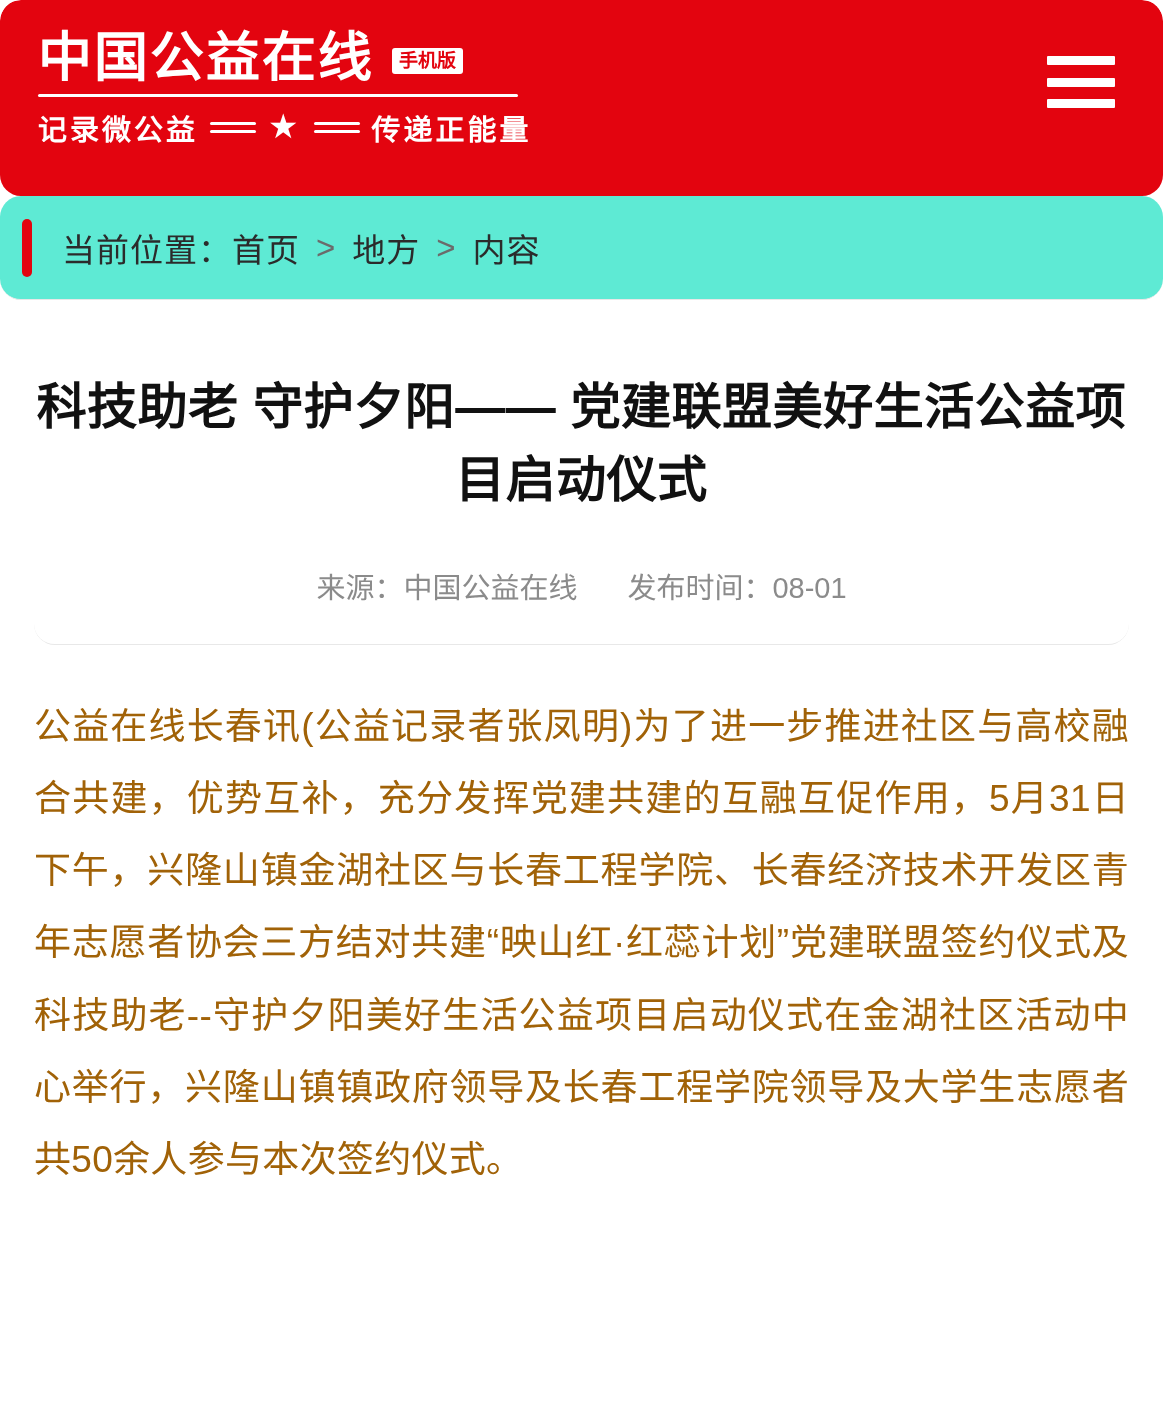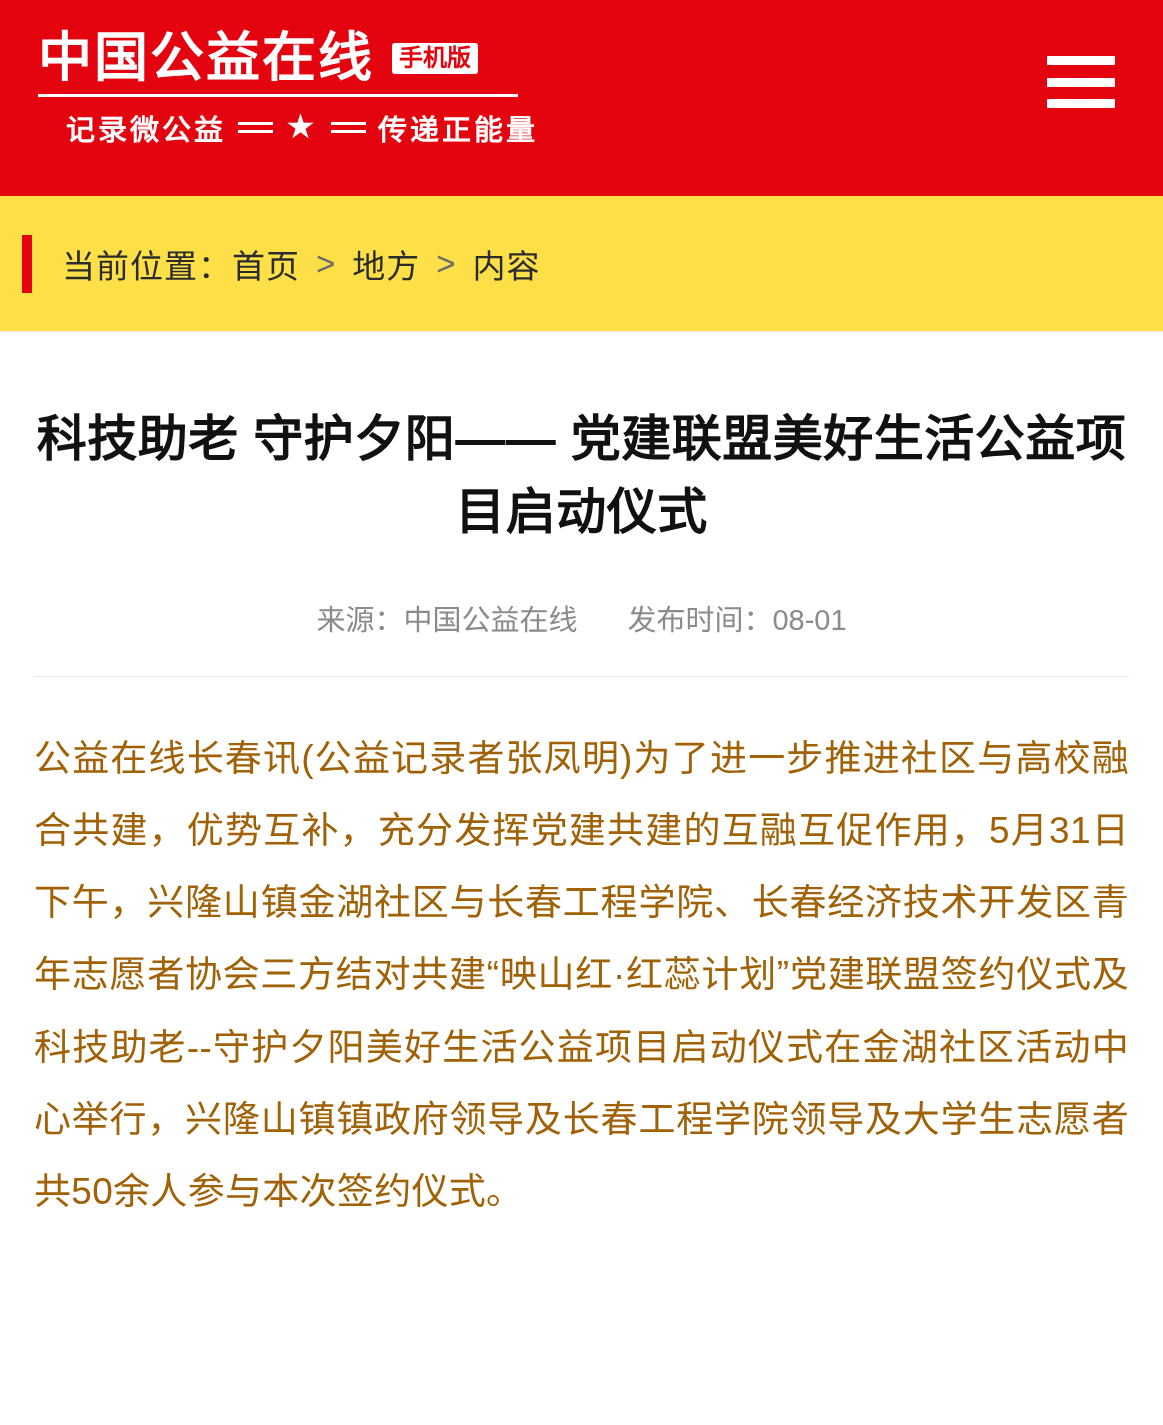--- a/index.html
+++ b/index.html
@@ -1,15 +1,15 @@
 <!DOCTYPE html>
 <html lang="zh-CN"><head>
 <meta charset="utf-8">
 <style>
-  * { box-sizing: border-box; }
+  * { box-sizing: border-box; border-radius: 21px; }
   html, body {
     margin: 0;
     padding: 0;
     background: #ffffff;
   }
   body {
     width: 1163px;
     min-height: 1425px;
     font-family: "Liberation Sans", "DejaVu Sans", sans-serif;
     color: #1a1a1a;
@@ -38,21 +38,21 @@
     color: #ffffff;
     font-size: 54px;
     font-weight: bold;
     letter-spacing: 2px;
     line-height: 1;
     white-space: nowrap;
   }
   .logo-badge {
     background: #ffffff;
     color: #e3040f;
-    font-size: 24px;
+    font-size: 19px;
     font-weight: bold;
     padding: 3px 7px 4px 7px;
     border-radius: 3px;
     line-height: 1;
     transform: translateY(-10px);
     white-space: nowrap;
   }
   .logo-rule {
     width: 480px;
     height: 3px;
@@ -61,21 +61,20 @@
   }
   .logo-row2 {
     display: flex;
     align-items: center;
     gap: 12px;
     color: #ffffff;
     font-size: 29px;
     font-weight: bold;
     letter-spacing: 3px;
     white-space: nowrap;
-    margin-left: 28px;
   }
   .dash-pair {
     display: inline-flex;
     flex-direction: column;
     justify-content: center;
     gap: 5px;
     width: 46px;
   }
   .dash-pair i {
     display: block;
@@ -101,26 +100,26 @@
   }
   .menu-button span {
     display: block;
     height: 9px;
     background: #ffffff;
     border-radius: 1px;
   }
 
   
   .breadcrumb-bar {
-    height: 136px;
+    height: 104px;
     display: flex;
     align-items: center;
     padding-left: 22px;
     border-bottom: 1px solid #e8e8e8;
-    background: #fde047;
+    background: #5eead4;
   }
   .breadcrumb-marker {
     width: 10px;
     height: 58px;
     background: #e3040f;
     margin-right: 30px;
     flex: 0 0 auto;
   }
   .breadcrumb-text {
     font-size: 33px;

